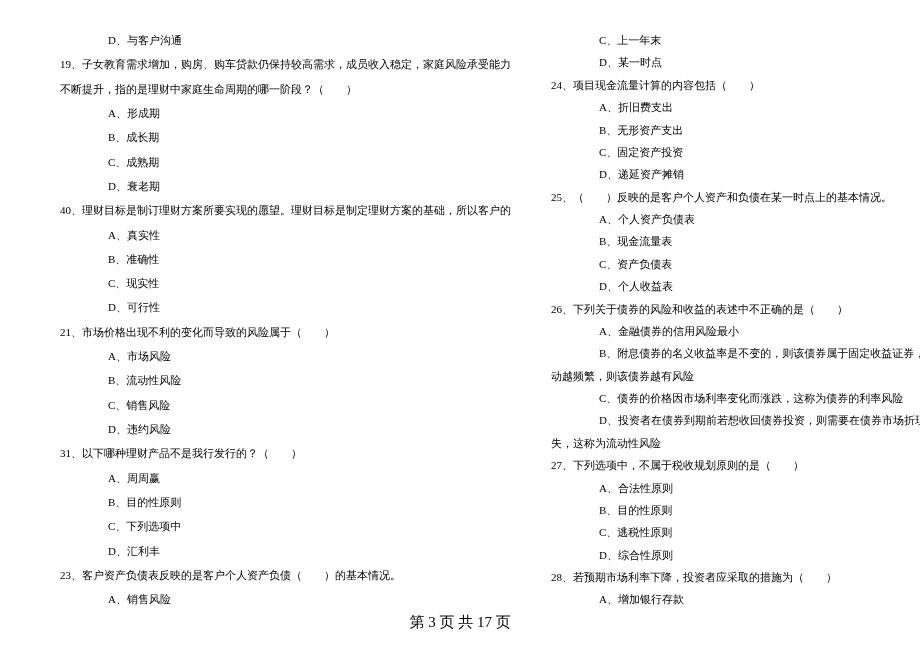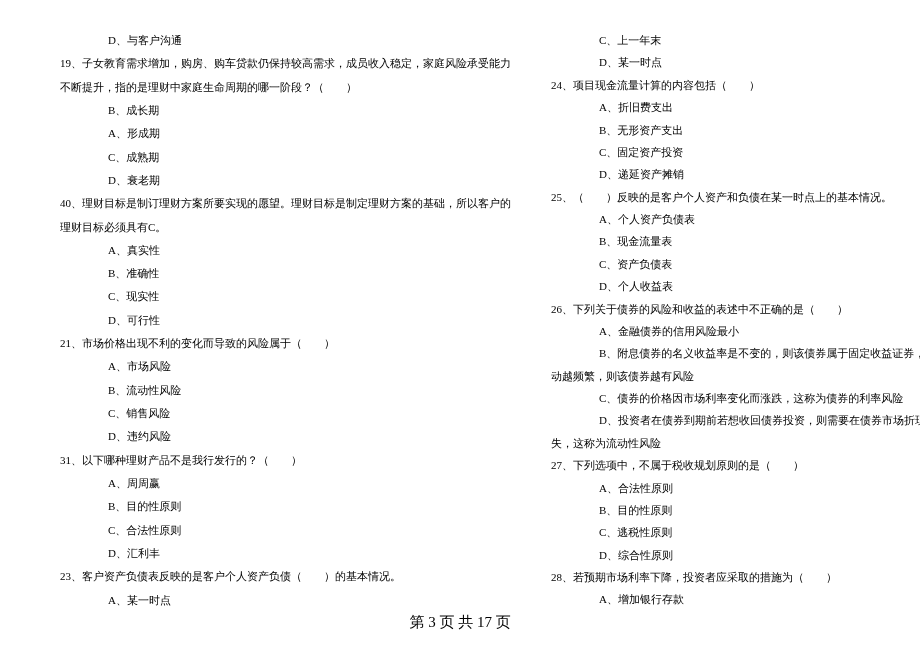--- a/index.html
+++ b/index.html
@@ -58,42 +58,41 @@
     }
   </style>
 </head>
 <body>
 
 <div class="page">
   <div class="column col-left">
     <div class="line indent-option">D、与客户沟通</div>
     <div class="line indent-question">19、子女教育需求增加，购房、购车贷款仍保持较高需求，成员收入稳定，家庭风险承受能力</div>
     <div class="line indent-continued">不断提升，指的是理财中家庭生命周期的哪一阶段？（　　）</div>
+    <div class="line indent-option">A、形成期</div>
     <div class="line indent-option">B、成长期</div>
-    <div class="line indent-option">A、形成期</div>
     <div class="line indent-option">C、成熟期</div>
     <div class="line indent-option">D、衰老期</div>
     <div class="line indent-question">40、理财目标是制订理财方案所要实现的愿望。理财目标是制定理财方案的基础，所以客户的</div>
-    <div class="line indent-continued">理财目标必须具有C。</div>
     <div class="line indent-option">A、真实性</div>
     <div class="line indent-option">B、准确性</div>
     <div class="line indent-option">C、现实性</div>
     <div class="line indent-option">D、可行性</div>
     <div class="line indent-question">21、市场价格出现不利的变化而导致的风险属于（　　）</div>
     <div class="line indent-option">A、市场风险</div>
     <div class="line indent-option">B、流动性风险</div>
     <div class="line indent-option">C、销售风险</div>
     <div class="line indent-option">D、违约风险</div>
     <div class="line indent-question">31、以下哪种理财产品不是我行发行的？（　　）</div>
     <div class="line indent-option">A、周周赢</div>
     <div class="line indent-option">B、目的性原则</div>
-    <div class="line indent-option">C、合法性原则</div>
+    <div class="line indent-option">C、下列选项中</div>
     <div class="line indent-option">D、汇利丰</div>
     <div class="line indent-question">23、客户资产负债表反映的是客户个人资产负债（　　）的基本情况。</div>
-    <div class="line indent-option">A、某一时点</div>
+    <div class="line indent-option">A、销售风险</div>
   </div>
 
   <div class="column col-right">
     <div class="line indent-option">C、上一年末</div>
     <div class="line indent-option">D、某一时点</div>
     <div class="line indent-question">24、项目现金流量计算的内容包括（　　）</div>
     <div class="line indent-option">A、折旧费支出</div>
     <div class="line indent-option">B、无形资产支出</div>
     <div class="line indent-option">C、固定资产投资</div>
     <div class="line indent-option">D、递延资产摊销</div>

